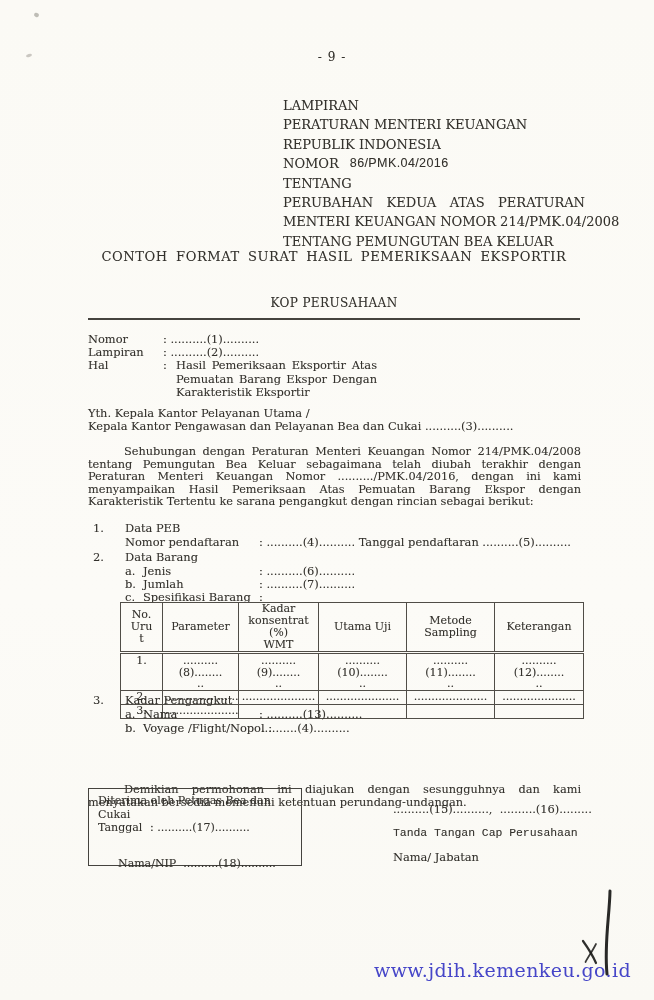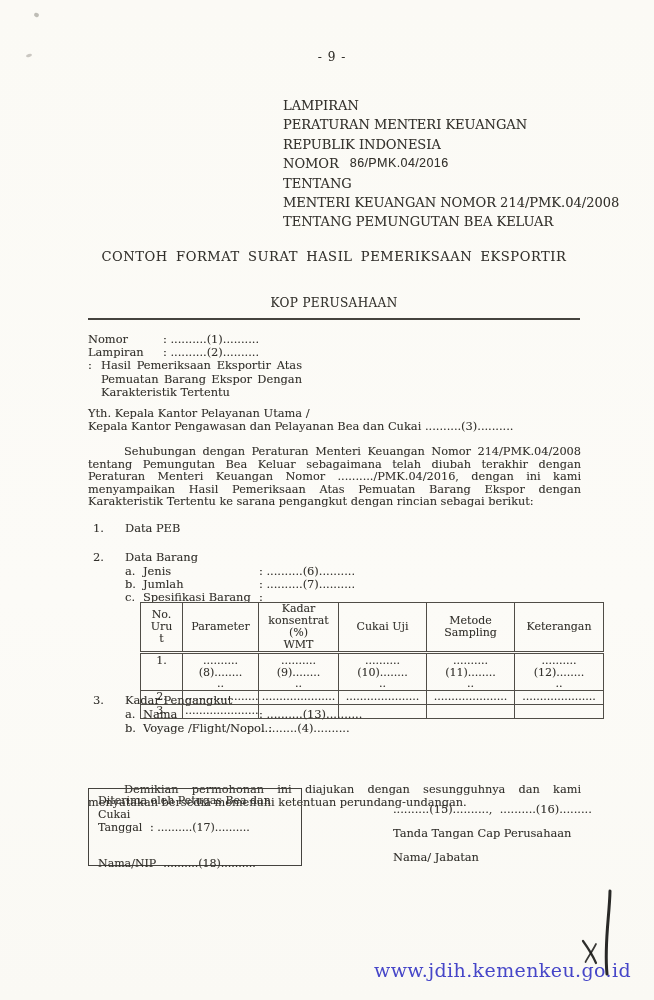--- a/index.html
+++ b/index.html
@@ -40,39 +40,39 @@
   .para.closing { top:784px; }
 
   .lrow { position:absolute; font-size:11.4px; line-height:13px; white-space:pre-wrap; }
   .lrow span { position:absolute; top:0; white-space:pre-wrap; }
   .x-num { left:5px; }   
   .x-t1  { left:37px; }  
   .x-t2  { left:55px; }  
   .x-val { left:171px; } 
 
   table.spec { position:absolute; left:120px; top:602px; width:463px; border-collapse:collapse; table-layout:fixed;
-               font-size:11px; color:#33312c;margin-left:20px; }
+               font-size:11px; color:#33312c; }
   table.spec th, table.spec td { border:1px solid #504d47; font-weight:normal; padding:0 2px; overflow:hidden; }
   table.spec { border:1.5px solid #45433e; }
   table.spec th { height:38px; vertical-align:middle; text-align:center; line-height:12px;
                   border-bottom:3px double #504d47; }
   th.h-no { text-align:left; padding-left:5px; }
   td { text-align:center; vertical-align:top; }
   tr.r1 td { height:24px; line-height:11.5px; padding-top:1px; }
   tr.r2 td, tr.r3 td { height:13px; line-height:11px; }
 
   .sigbox { left:88px; top:788px; width:214px; height:78px; border:1.5px solid #45433e;
             font-size:11px; line-height:13.5px; box-sizing:border-box; padding:5px 9px; }
   .sigbox .trow { display:flex;align-items:center; }
   .sigbox .tlab { width:52px; flex:none; }
-  .sigbox .nline { margin-top:22px; white-space:pre-wrap; }
+  .sigbox .nline { margin-top:22px; white-space:pre-wrap;margin-left:20px; }
   .sigbox .tval { white-space:pre-wrap; }
 
   .sigright { position:absolute; left:393px; font-size:11.4px; line-height:13px; white-space:pre-wrap; }
-  .sr1 { top:803px; } .sr2 { top:827px; } .sr3 { top:851px; }
+  .sr1 { top:803px; } .sr2 { top:827px;font-family:Liberation Mono, monospace; } .sr3 { top:851px; }
 
   .url { left:374px; top:959px; font-size:19px; color:#4646c8; letter-spacing:.4px; text-shadow:none; }
   svg.overlay { position:absolute; left:0; top:0; pointer-events:none; }
 </style>
 </head>
 <body>
 
 <div class="page">
 
   <div class="abs pagenum">- 9 -</div>
@@ -81,57 +81,63 @@
 
   <div class="abs letterhead">
     <div>LAMPIRAN</div>
     <div>PERATURAN MENTERI KEUANGAN</div>
     <div>REPUBLIK INDONESIA</div>
     <div class="nomor-line">
       <span>NOMOR</span>
       <span class="mono">86/PMK.04/2016</span>
     </div>
     <div>TENTANG</div>
+    <div class="lh-just">PERUBAHAN KEDUA ATAS PERATURAN</div>
     <div>MENTERI KEUANGAN NOMOR 214/PMK.04/2008</div>
     <div>TENTANG PEMUNGUTAN BEA KELUAR</div>
   </div>
 
   <div class="abs doc-title">CONTOH FORMAT SURAT HASIL PEMERIKSAAN EKSPORTIR</div>
   <div class="abs kop">KOP PERUSAHAAN</div>
   <div class="abs rule"></div>
 
   <div class="abs meta">
     <div class="meta-row">
       <span class="meta-label">Nomor</span>
       <span class="meta-value">: ..........(1)..........</span>
     </div>
     <div class="meta-row">
       <span class="meta-label">Lampiran</span>
       <span class="meta-value">: ..........(2)..........</span>
     </div>
     <div class="meta-row">
+      <span class="meta-label">Hal</span>
       <span class="hal-colon">:</span>
       <span class="hal-lines">
         <span class="jall" style="display:block">Hasil Pemeriksaan Eksportir Atas</span>
         <span class="jall" style="display:block">Pemuatan Barang Ekspor Dengan</span>
-        <span style="display:block">Karakteristik Tertentu</span>
+        <span style="display:block">Karakteristik Eksportir</span>
       </span>
     </div>
   </div>
 
   <div class="abs recipient">
     <div>Yth. Kepala Kantor Pelayanan Utama /</div>
     <div>Kepala Kantor Pengawasan dan Pelayanan Bea dan Cukai ..........(3)..........</div>
   </div>
 
   <p class="abs para">Sehubungan dengan Peraturan Menteri Keuangan Nomor 214/PMK.04/2008 tentang Pemungutan Bea Keluar sebagaimana telah diubah terakhir dengan Peraturan Menteri Keuangan Nomor ........../PMK.04/2016, dengan ini kami menyampaikan Hasil Pemeriksaan Atas Pemuatan Barang Ekspor dengan Karakteristik Tertentu ke sarana pengangkut dengan rincian sebagai berikut:</p>
 
   <div class="lrow" style="left:88px; top:522px; width:500px;">
     <span class="x-num">1.</span>
     <span class="x-t1">Data PEB</span>
+  </div>
+  <div class="lrow" style="left:88px; top:536px; width:500px;">
+    <span class="x-t1">Nomor pendaftaran</span>
+    <span class="x-val">: ..........(4).......... Tanggal pendaftaran ..........(5)..........</span>
   </div>
   <div class="lrow" style="left:88px; top:551px; width:500px;">
     <span class="x-num">2.</span>
     <span class="x-t1">Data Barang</span>
   </div>
   <div class="lrow" style="left:88px; top:565px; width:500px;">
     <span class="x-t1">a.</span>
     <span class="x-t2">Jenis</span>
     <span class="x-val">: ..........(6)..........</span>
   </div>
@@ -161,21 +167,21 @@
           <div>No.</div>
           <div>Uru</div>
           <div>t</div>
         </th>
         <th>Parameter</th>
         <th>
           <div>Kadar</div>
           <div>konsentrat (%)</div>
           <div>WMT</div>
         </th>
-        <th>Cukai Uji</th>
+        <th>Utama Uji</th>
         <th>Metode Sampling</th>
         <th>Keterangan</th>
       </tr>
     </thead>
     <tbody>
       <tr class="r1">
         <td>1.</td>
         <td>
             <div>..........(8)........</div>
             <div>..</div>

